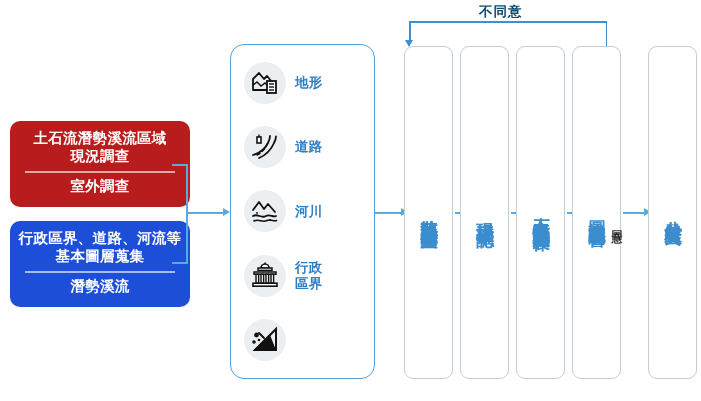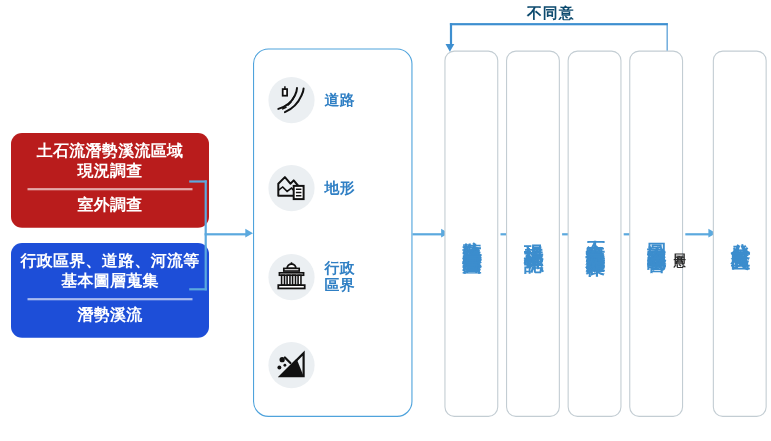--- a/index.html
+++ b/index.html
@@ -232,44 +232,56 @@
   <div class="bracket-h-bot"></div>
   <div class="bracket-v"></div>
   <div class="bracket-out"></div>
   <div class="arrowhead-r" style="left:223px; top:207.5px;"></div>
 
   <div id="icon-panel">
 
     <div class="icon-row">
       <div class="icon-badge">
         <svg width="30" height="30" viewBox="0 0 30 30">
-          <path d="M3 23 C10 21 15 17 18 11 C19.5 8 20 6 20 4" fill="none" stroke="#111" stroke-width="1.8" stroke-linecap="round"></path>
-          <path d="M9 26 C16 23 21 18 24 11 C25.5 8 26 6 26 4.5" fill="none" stroke="#111" stroke-width="1.8" stroke-linecap="round"></path>
-          <path d="M7 23 L10 21.5 M12 19.5 L14.5 17 M16 14.5 L17.5 11.5" fill="none" stroke="#111" stroke-width="1.4" stroke-linecap="round"></path>
-          <rect x="7" y="5" width="4" height="6" fill="#fff" stroke="#111" stroke-width="1.6"></rect>
-          <line x1="9" y1="5" x2="9" y2="2.5" stroke="#111" stroke-width="1.4"></line>
-        </svg>
-      </div>
-      <div class="icon-label">道路</div>
-    </div>
-
-    <div class="icon-row">
-      <div class="icon-badge">
-        <svg width="30" height="30" viewBox="0 0 30 30">
           <path d="M3 22 L3 11 L9 5 L14 11 L17 8 L22 14 L22 22 Z" fill="none" stroke="#111" stroke-width="1.8" stroke-linejoin="round"></path>
           <path d="M3 17 L7 14 L11 18 L15 15 L19 19 L22 17" fill="none" stroke="#111" stroke-width="1.4"></path>
           <rect x="17" y="13" width="9" height="12" fill="#fff" stroke="#111" stroke-width="1.8"></rect>
           <line x1="19" y1="16" x2="24" y2="16" stroke="#111" stroke-width="1.4"></line>
           <line x1="19" y1="19" x2="24" y2="19" stroke="#111" stroke-width="1.4"></line>
           <line x1="19" y1="22" x2="24" y2="22" stroke="#111" stroke-width="1.4"></line>
         </svg>
       </div>
       <div class="icon-label">地形</div>
     </div>
 
+    <div class="icon-row">
+      <div class="icon-badge">
+        <svg width="30" height="30" viewBox="0 0 30 30">
+          <path d="M3 23 C10 21 15 17 18 11 C19.5 8 20 6 20 4" fill="none" stroke="#111" stroke-width="1.8" stroke-linecap="round"></path>
+          <path d="M9 26 C16 23 21 18 24 11 C25.5 8 26 6 26 4.5" fill="none" stroke="#111" stroke-width="1.8" stroke-linecap="round"></path>
+          <path d="M7 23 L10 21.5 M12 19.5 L14.5 17 M16 14.5 L17.5 11.5" fill="none" stroke="#111" stroke-width="1.4" stroke-linecap="round"></path>
+          <rect x="7" y="5" width="4" height="6" fill="#fff" stroke="#111" stroke-width="1.6"></rect>
+          <line x1="9" y1="5" x2="9" y2="2.5" stroke="#111" stroke-width="1.4"></line>
+        </svg>
+      </div>
+      <div class="icon-label">道路</div>
+    </div>
+
+    <div class="icon-row">
+      <div class="icon-badge">
+        <svg width="30" height="30" viewBox="0 0 30 30">
+          <path d="M3 14 L9 6 L14 13 L18 8 L25 16" fill="none" stroke="#111" stroke-width="1.8" stroke-linejoin="round" stroke-linecap="round"></path>
+          <path d="M3 20 C8 17 11 23 16 20 C20 17.5 23 22 26 20" fill="none" stroke="#111" stroke-width="1.8" stroke-linecap="round"></path>
+          <path d="M4 25 C9 22.5 12 27 17 24.5 C21 22.5 24 26 26.5 24.5" fill="none" stroke="#111" stroke-width="1.6" stroke-linecap="round"></path>
+          <circle cx="7" cy="17" r="0.9" fill="#111"></circle>
+          <circle cx="20" cy="24" r="0.9" fill="#111"></circle>
+        </svg>
+      </div>
+      <div class="icon-label">河川</div>
+    </div>
 
     <div class="icon-row">
       <div class="icon-badge">
         <svg width="30" height="30" viewBox="0 0 30 30">
           <path d="M15 3 C17.5 3 19 5 19 7 L11 7 C11 5 12.5 3 15 3 Z" fill="#fff" stroke="#111" stroke-width="1.6"></path>
           <line x1="15" y1="1.5" x2="15" y2="3" stroke="#111" stroke-width="1.4"></line>
           <rect x="8" y="7" width="14" height="2.4" fill="#fff" stroke="#111" stroke-width="1.5"></rect>
           <rect x="4" y="11" width="22" height="2.2" fill="#fff" stroke="#111" stroke-width="1.5"></rect>
           <rect x="6" y="13.2" width="2.6" height="9" fill="#fff" stroke="#111" stroke-width="1.4"></rect>
           <rect x="11" y="13.2" width="2.6" height="9" fill="#fff" stroke="#111" stroke-width="1.4"></rect>

